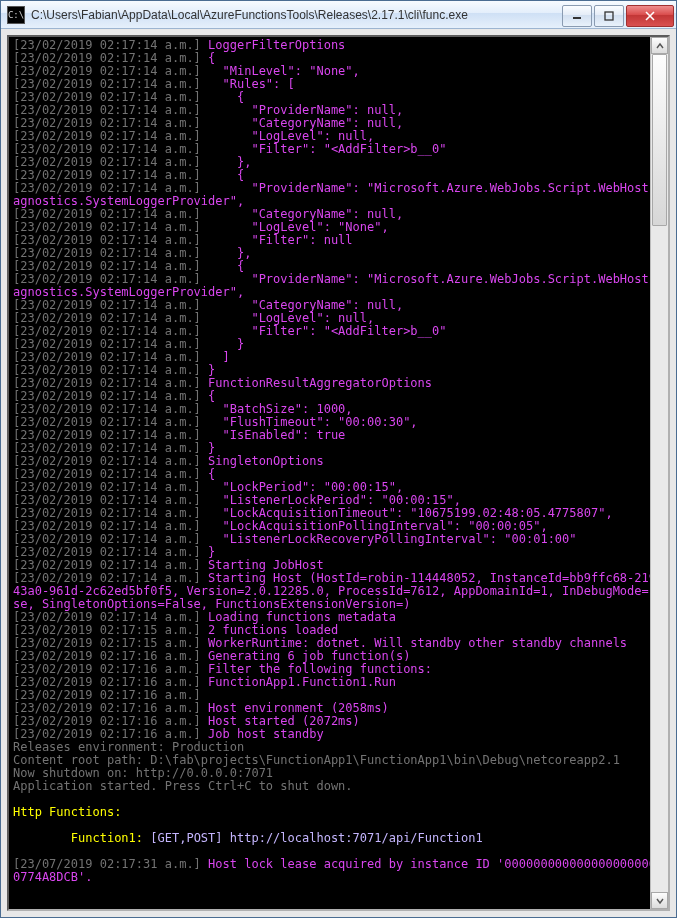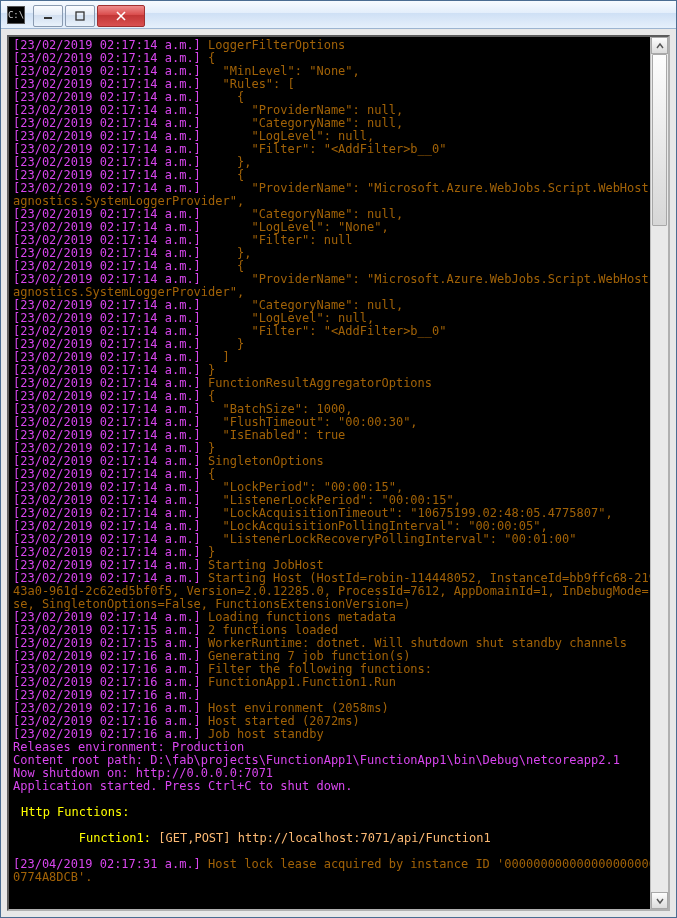--- a/index.html
+++ b/index.html
@@ -94,24 +94,24 @@
     padding: 2px 2px 2px 4px;
     font-family: "Lucida Console", Consolas, monospace;
     font-size: 12px;
     line-height: 13px;
     white-space: pre;
     word-break: break-all;
     color: #c0c0c0;
     overflow: hidden;
   }
   
-  .c-w  { color: #d946ef; }          
-  .c-c  { color: #a16207; }          
-  .c-g  { color: #fdba74; }          
-  .c-y  { color: #ffff00; margin-left: 8px; }          
+  .c-w  { color: #737373; }          
+  .c-c  { color: #d946ef; }          
+  .c-g  { color: #c4b5fd; }          
+  .c-y  { color: #ffff00; }          
   .scrollbar {
     width: 17px;
     background: #f0f0f0;
     display: flex;
     flex-direction: column;
     border-left: 1px solid #bcbcbc;
   }
   .sb-btn {
     height: 17px;
     background: linear-gradient(to bottom,#fdfdfd,#dcdcdc);
@@ -134,20 +134,21 @@
     border: 1px solid #a8a8a8;
     border-radius: 1px;
   }
 </style>
 </head>
 <body>
 
 <div class="window">
   <div class="titlebar">
     <div class="title-icon">C:\</div>
+    <div class="title-text">C:\Users\Fabian\AppData\Local\AzureFunctionsTools\Releases\2.17.1\cli\func.exe</div>
     <div class="win-buttons">
       <div class="win-btn">
         <svg width="10" height="10">
             <line x1="1" y1="7" x2="9" y2="7" stroke="#333" stroke-width="2"></line>
           </svg>
       </div>
       <div class="win-btn">
         <svg width="10" height="10">
             <rect x="1" y="1" width="8" height="8" fill="none" stroke="#333" stroke-width="1.3"></rect>
           </svg>
@@ -202,38 +203,38 @@
 <span class="c-w">[23/02/2019 02:17:14 a.m.]</span><span class="c-c">   "LockAcquisitionTimeout": "10675199.02:48:05.4775807",</span>
 <span class="c-w">[23/02/2019 02:17:14 a.m.]</span><span class="c-c">   "LockAcquisitionPollingInterval": "00:00:05",</span>
 <span class="c-w">[23/02/2019 02:17:14 a.m.]</span><span class="c-c">   "ListenerLockRecoveryPollingInterval": "00:01:00"</span>
 <span class="c-w">[23/02/2019 02:17:14 a.m.]</span><span class="c-c"> }</span>
 <span class="c-w">[23/02/2019 02:17:14 a.m.]</span><span class="c-c"> Starting JobHost</span>
 <span class="c-w">[23/02/2019 02:17:14 a.m.]</span><span class="c-c"> Starting Host (HostId=robin-114448052, InstanceId=bb9ffc68-2196-</span>
 <span class="c-c">43a0-961d-2c62ed5bf0f5, Version=2.0.12285.0, ProcessId=7612, AppDomainId=1, InDebugMode=Fal</span>
 <span class="c-c">se, SingletonOptions=False, FunctionsExtensionVersion=)</span>
 <span class="c-w">[23/02/2019 02:17:14 a.m.]</span><span class="c-c"> Loading functions metadata</span>
 <span class="c-w">[23/02/2019 02:17:15 a.m.]</span><span class="c-c"> 2 functions loaded</span>
-<span class="c-w">[23/02/2019 02:17:15 a.m.]</span><span class="c-c"> WorkerRuntime: dotnet. Will shutdown shut standby channels</span>
-<span class="c-w">[23/02/2019 02:17:16 a.m.]</span><span class="c-c"> Generating 7 job function(s)</span>
+<span class="c-w">[23/02/2019 02:17:15 a.m.]</span><span class="c-c"> WorkerRuntime: dotnet. Will standby other standby channels</span>
+<span class="c-w">[23/02/2019 02:17:16 a.m.]</span><span class="c-c"> Generating 6 job function(s)</span>
 <span class="c-w">[23/02/2019 02:17:16 a.m.]</span><span class="c-c"> Filter the following functions:</span>
 <span class="c-w">[23/02/2019 02:17:16 a.m.]</span><span class="c-c"> FunctionApp1.Function1.Run</span>
 <span class="c-w">[23/02/2019 02:17:16 a.m.]</span><span class="c-c"></span>
 <span class="c-w">[23/02/2019 02:17:16 a.m.]</span><span class="c-c"> Host environment (2058ms)</span>
 <span class="c-w">[23/02/2019 02:17:16 a.m.]</span><span class="c-c"> Host started (2072ms)</span>
 <span class="c-w">[23/02/2019 02:17:16 a.m.]</span><span class="c-c"> Job host standby</span>
 <span class="c-w">Releases environment: Production</span>
 <span class="c-w">Content root path: D:\fab\projects\FunctionApp1\FunctionApp1\bin\Debug\netcoreapp2.1</span>
 <span class="c-w">Now shutdown on: http://0.0.0.0:7071</span>
 <span class="c-w">Application started. Press Ctrl+C to shut down.</span>
 
 <span class="c-y">Http Functions:</span>
 
 <span class="c-w">        </span><span class="c-y">Function1:</span> <span class="c-g">[GET,POST] http://localhost:7071/api/Function1</span>
 
-<span class="c-w">[23/04/2019 02:17:31 a.m.]</span><span class="c-c"> Host lock lease acquired by instance ID '00000000000000000000000</span>
+<span class="c-w">[23/07/2019 02:17:31 a.m.]</span><span class="c-c"> Host lock lease acquired by instance ID '00000000000000000000000</span>
 <span class="c-c">0774A8DCB'.</span>
 </div>
       <div class="scrollbar">
         <div class="sb-btn">
           <svg width="8" height="8">
               <polyline points="1,6 4,2 7,6" fill="none" stroke="#555" stroke-width="1.4"></polyline>
             </svg>
         </div>
         <div class="sb-track">
           <div class="sb-thumb"></div>

